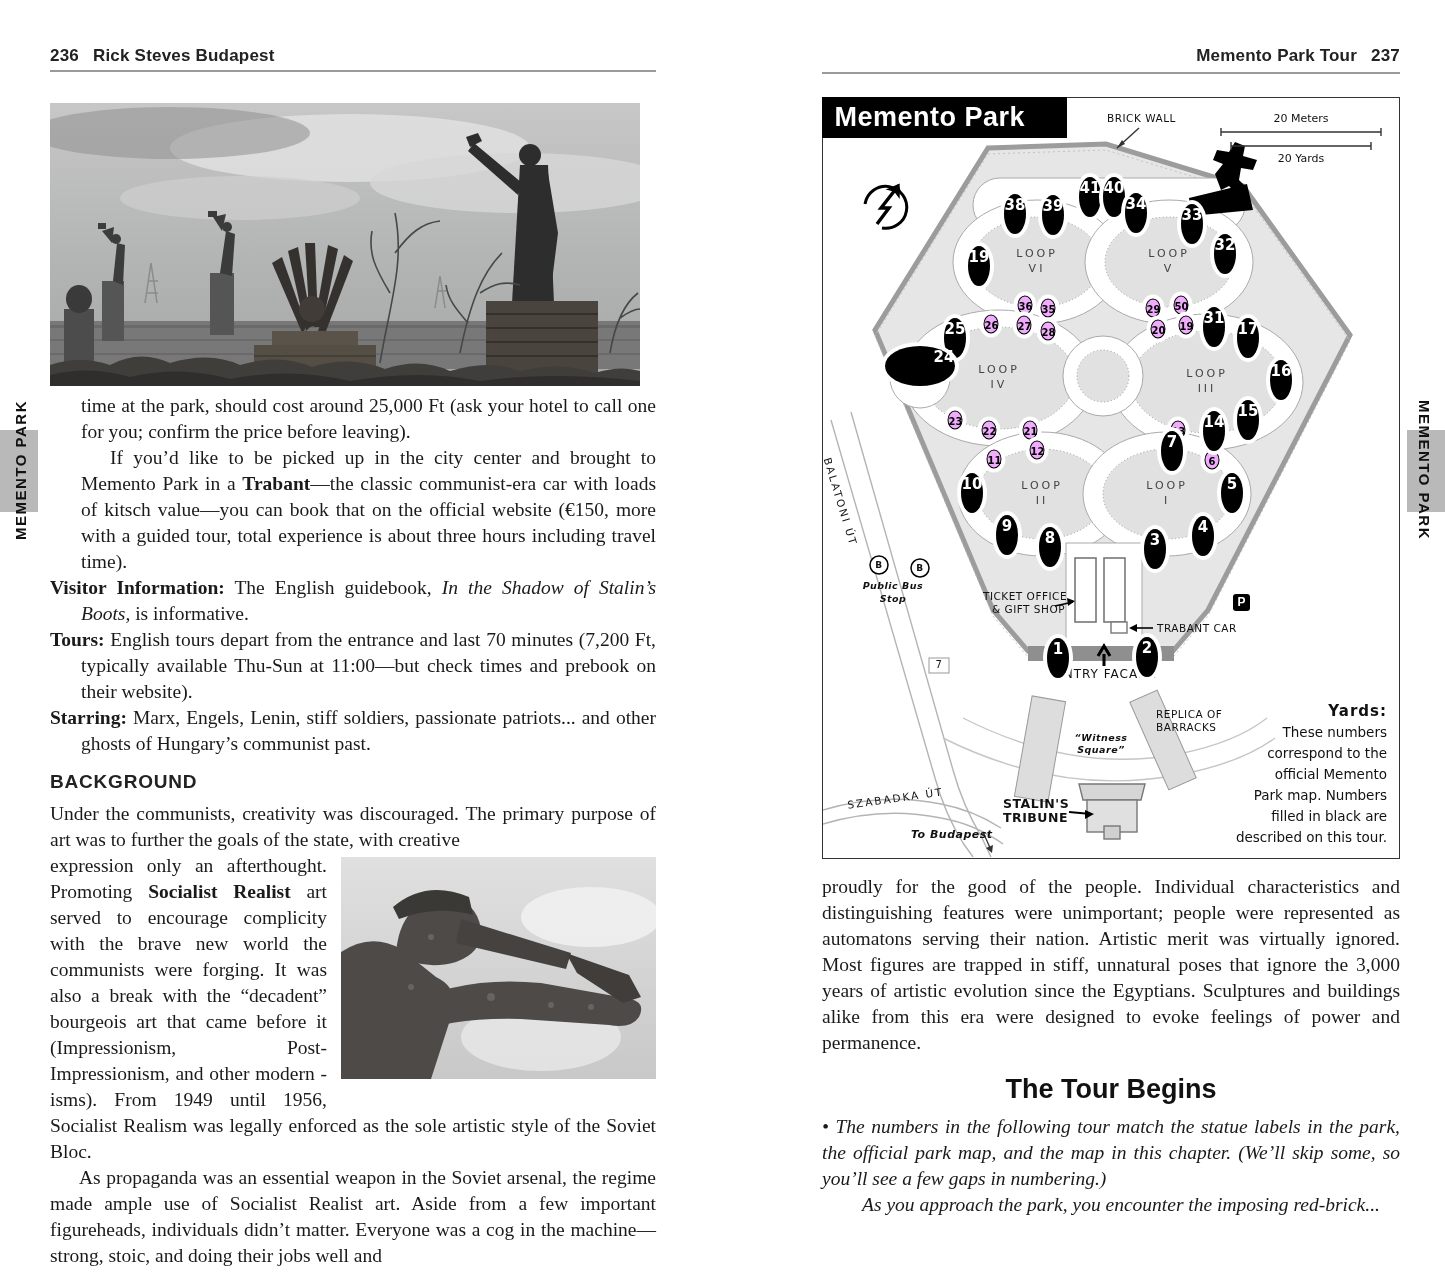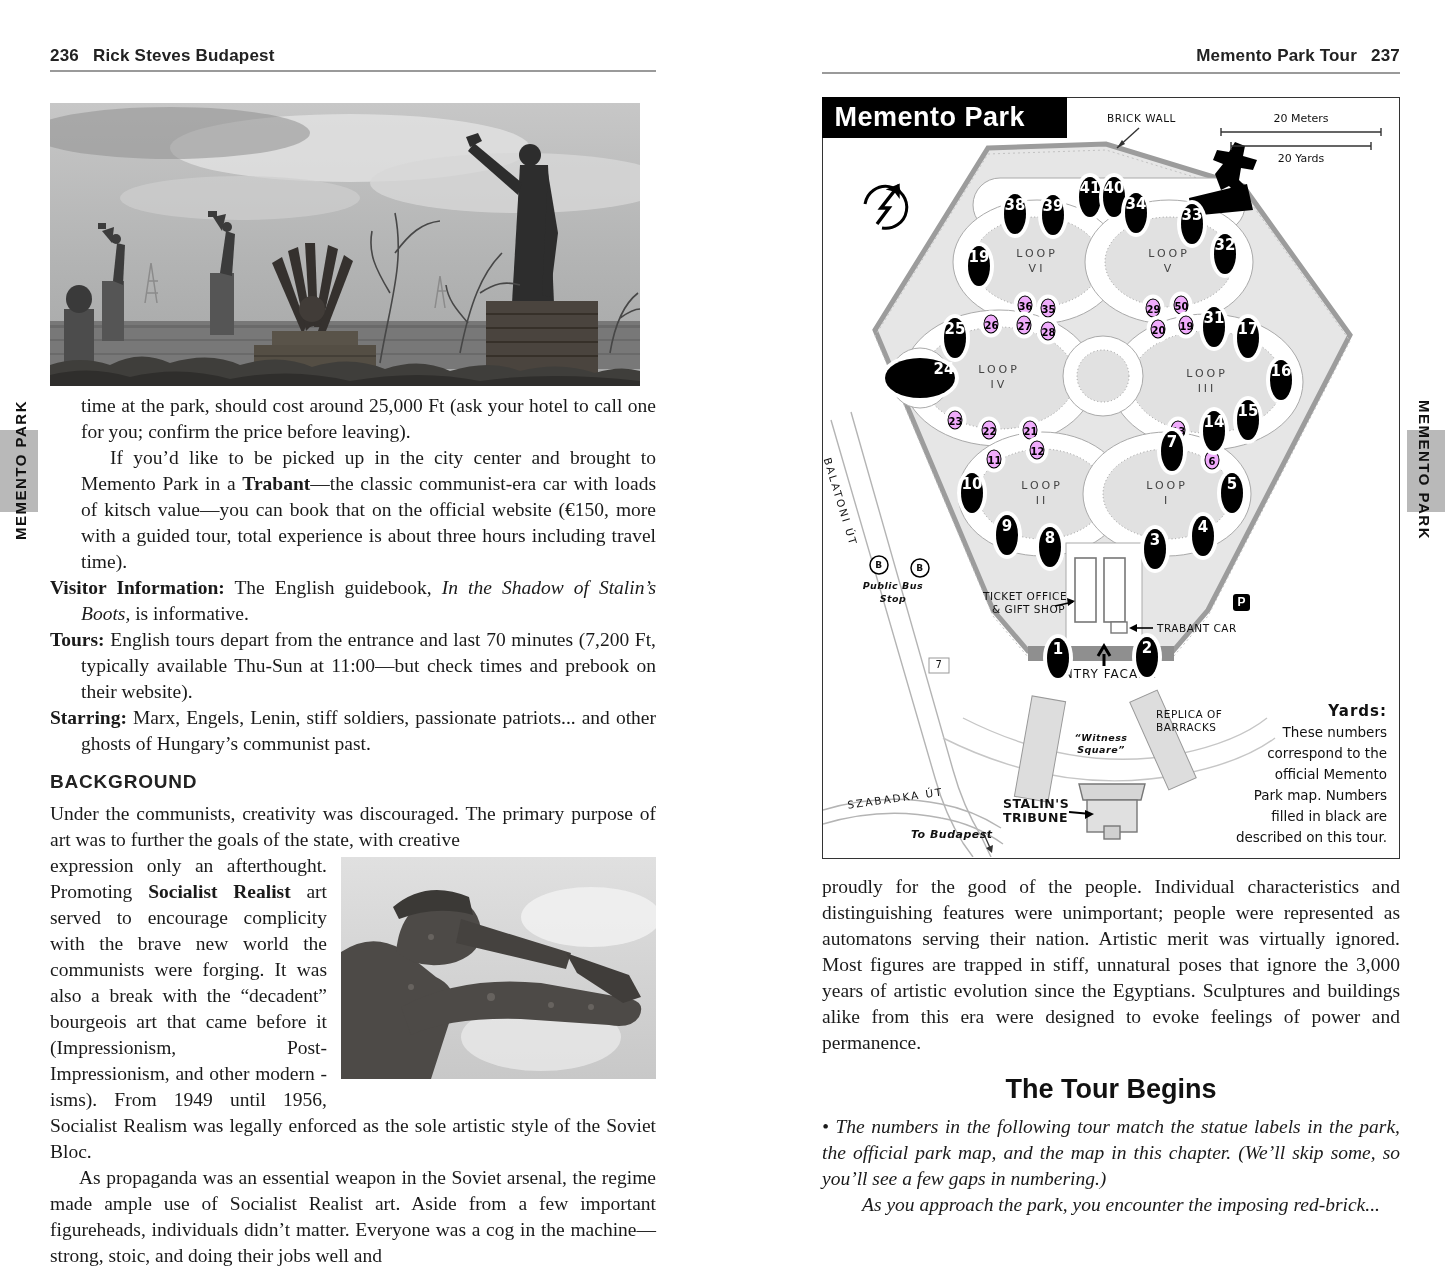--- a/index.html
+++ b/index.html
@@ -352,21 +352,21 @@
       <div class="badge f" style="left: 192px; top: 116px;">38</div>
       <div class="badge f" style="left: 230px; top: 117px;">39</div>
       <div class="badge f" style="left: 267px; top: 99px;">41</div>
       <div class="badge f" style="left: 291px; top: 99px;">40</div>
       <div class="badge f" style="left: 313px; top: 115px;">34</div>
       <div class="badge f" style="left: 369px; top: 126px;">33</div>
       <div class="badge f" style="left: 156px; top: 168px;">19</div>
       <div class="badge f" style="left: 402px; top: 156px;">32</div>
       <div class="badge f" style="left: 391px; top: 189px; margin-top: 40px;">31</div>
       <div class="badge f" style="left: 132px; top: 240px;">25</div>
-      <div class="badge f" style="left: 97px; top: 280px; padding-left: 48px;">24</div>
+      <div class="badge f" style="left: 97px; top: 268px; padding-left: 48px;">24</div>
       <div class="badge f" style="left: 425px; top: 240px;">17</div>
       <div class="badge f" style="left: 458px; top: 282px;">16</div>
       <div class="badge f" style="left: 425px; top: 322px;">15</div>
       <div class="badge f" style="left: 391px; top: 333px;">14</div>
       <div class="badge f" style="left: 349px; top: 353px;">7</div>
       <div class="badge f" style="left: 149px; top: 395px;">10</div>
       <div class="badge f" style="left: 409px; top: 395px;">5</div>
       <div class="badge f" style="left: 184px; top: 437px;">9</div>
       <div class="badge f" style="left: 227px; top: 449px;">8</div>
       <div class="badge f" style="left: 332px; top: 451px;">3</div>

